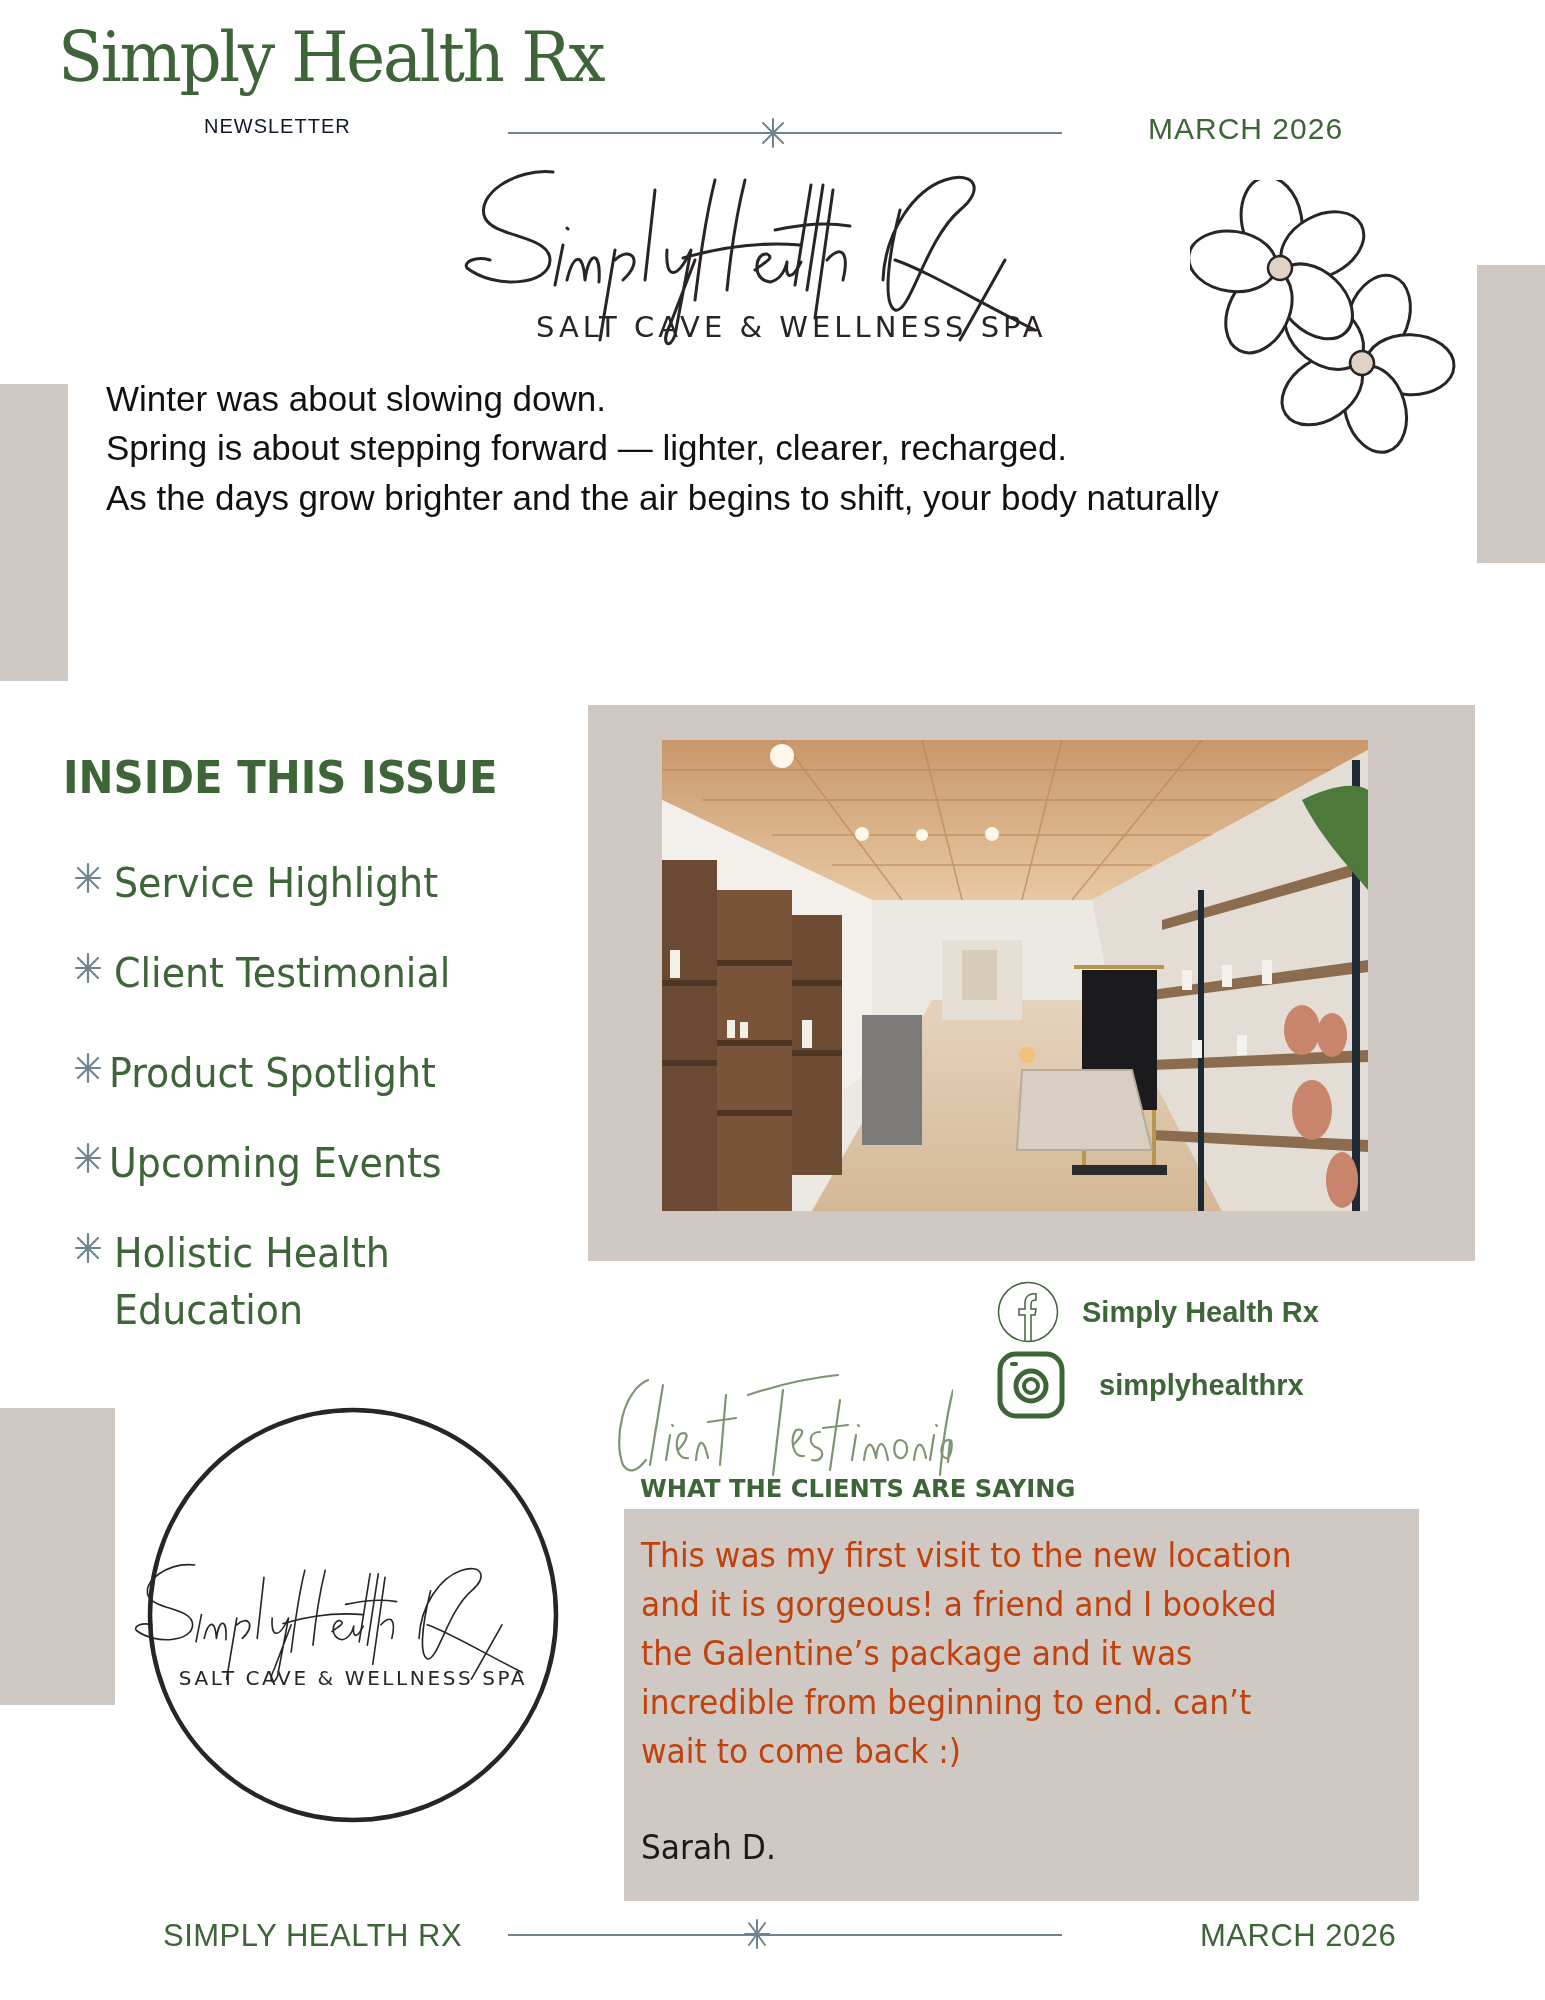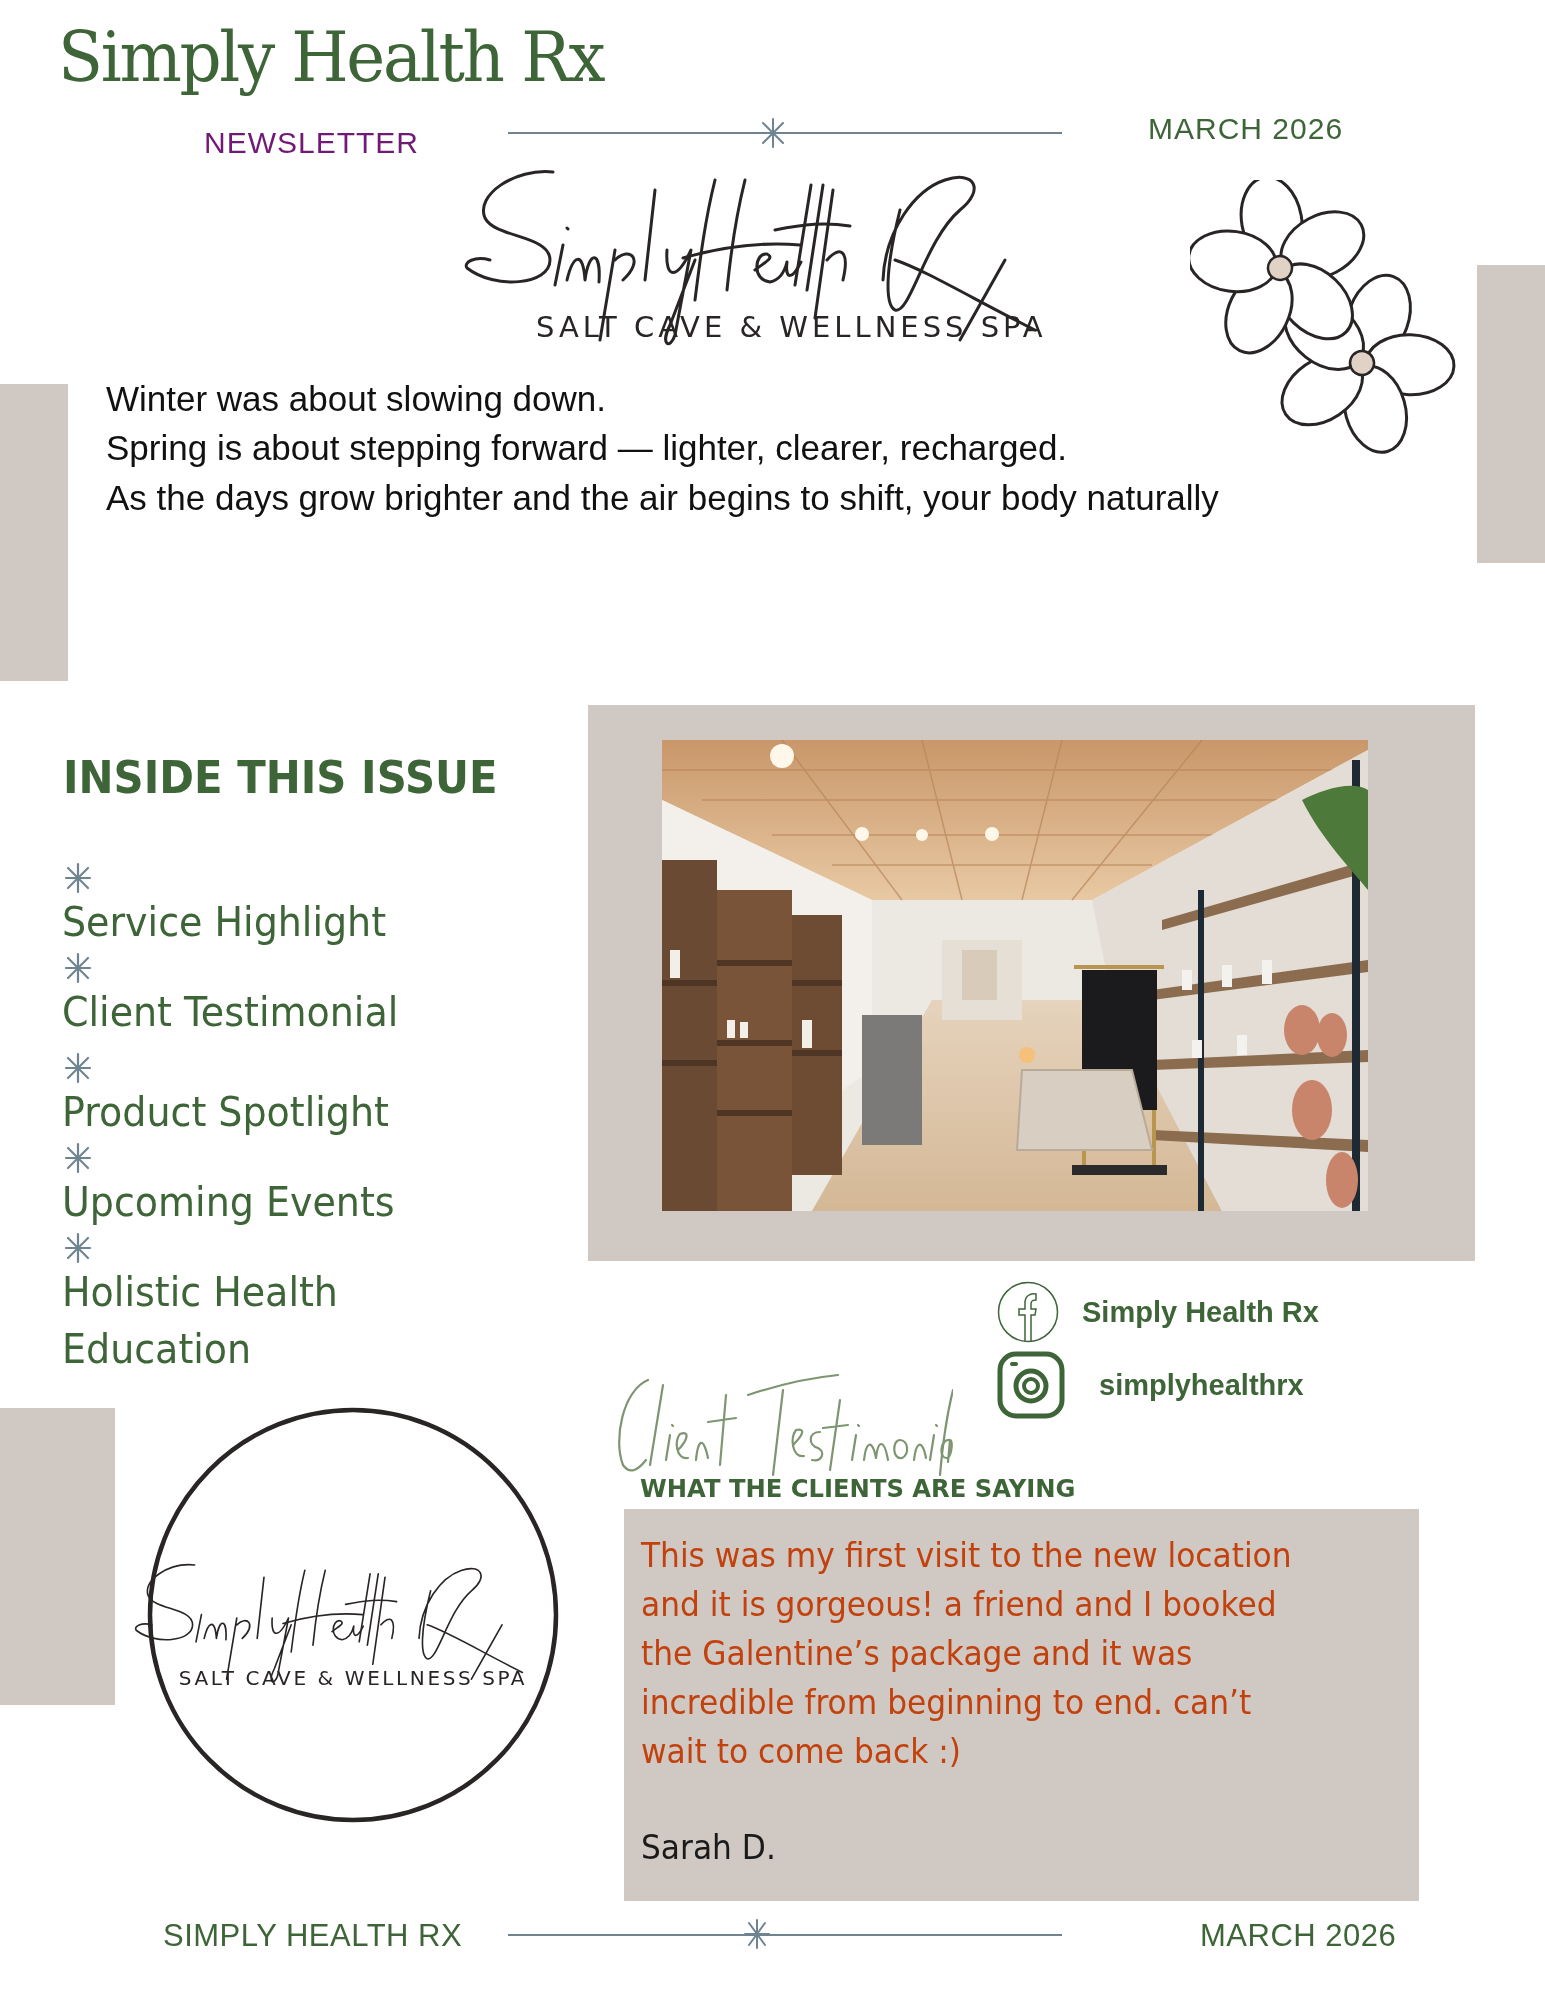--- a/index.html
+++ b/index.html
@@ -9,22 +9,22 @@
   .gray-block { position: absolute; background: #cfc8c3; }
 
   .masthead-title {
     left: 58px; top: 22px;
     font-family: "DejaVu Serif", "Liberation Serif", serif;
     font-size: 70px; letter-spacing: -2.5px; color: #3e6538; line-height: 1;
     transform: scaleX(0.94); transform-origin: left top;
     white-space: nowrap;
   }
   .newsletter-label {
-    left: 204px; top: 128px; font-family: "Liberation Sans", sans-serif;
-    font-size: 30px; letter-spacing: 1px; color: #701a75; line-height: 1;
+    left: 204px; top: 116px; font-family: "Liberation Sans", sans-serif;
+    font-size: 20px; letter-spacing: 1px; color: #0f172a; line-height: 1;
   }
   .issue-date-top {
     left: 1148px; top: 114px; font-family: "Liberation Sans", sans-serif;
     font-size: 30px; letter-spacing: 1px; color: #3e6538; line-height: 1;
   }
   .divider { position: absolute; height: 2px; background: #6e8490; }
   .divider-star { position: absolute; width: 30px; height: 30px; }
 
   .logo-script {
     position: absolute; left: 455px; top: 150px; width: 680px; height: 200px;
@@ -40,21 +40,21 @@
     left: 106px; top: 374px; width: 1360px;
     font-family: "Liberation Sans", sans-serif; font-size: 35px; line-height: 49.3px; color: #111;
   }
   .intro p { white-space: nowrap; }
 
   .toc-heading {
     left: 63px; top: 755px; font-family: "DejaVu Sans", sans-serif; font-weight: bold;
     font-size: 45px; color: #3e6538; line-height: 1; letter-spacing: 0px;
     transform: scaleX(0.93); transform-origin: left top; white-space: nowrap;
   }
-  .toc-item { position: absolute; left: 62px; display: flex; align-items: flex-start; flex-direction: column; }
+  .toc-item { position: absolute; left: 72px; display: flex; align-items: flex-start; }
   .toc-item .star { width: 32px; height: 32px; margin-top: 7px; margin-right: 10px; flex: none; }
   .toc-item .label {
     font-family: "DejaVu Sans", sans-serif; font-size: 40px; color: #3e6538; line-height: 57px;
     transform: scaleX(0.95); transform-origin: left top; white-space: nowrap;
   }
 
   .photo-frame { left: 588px; top: 705px; width: 887px; height: 556px; }
   .photo {
     position: absolute; left: 662px; top: 740px; width: 706px; height: 471px; overflow: hidden;
     background: #d9c3a4;

